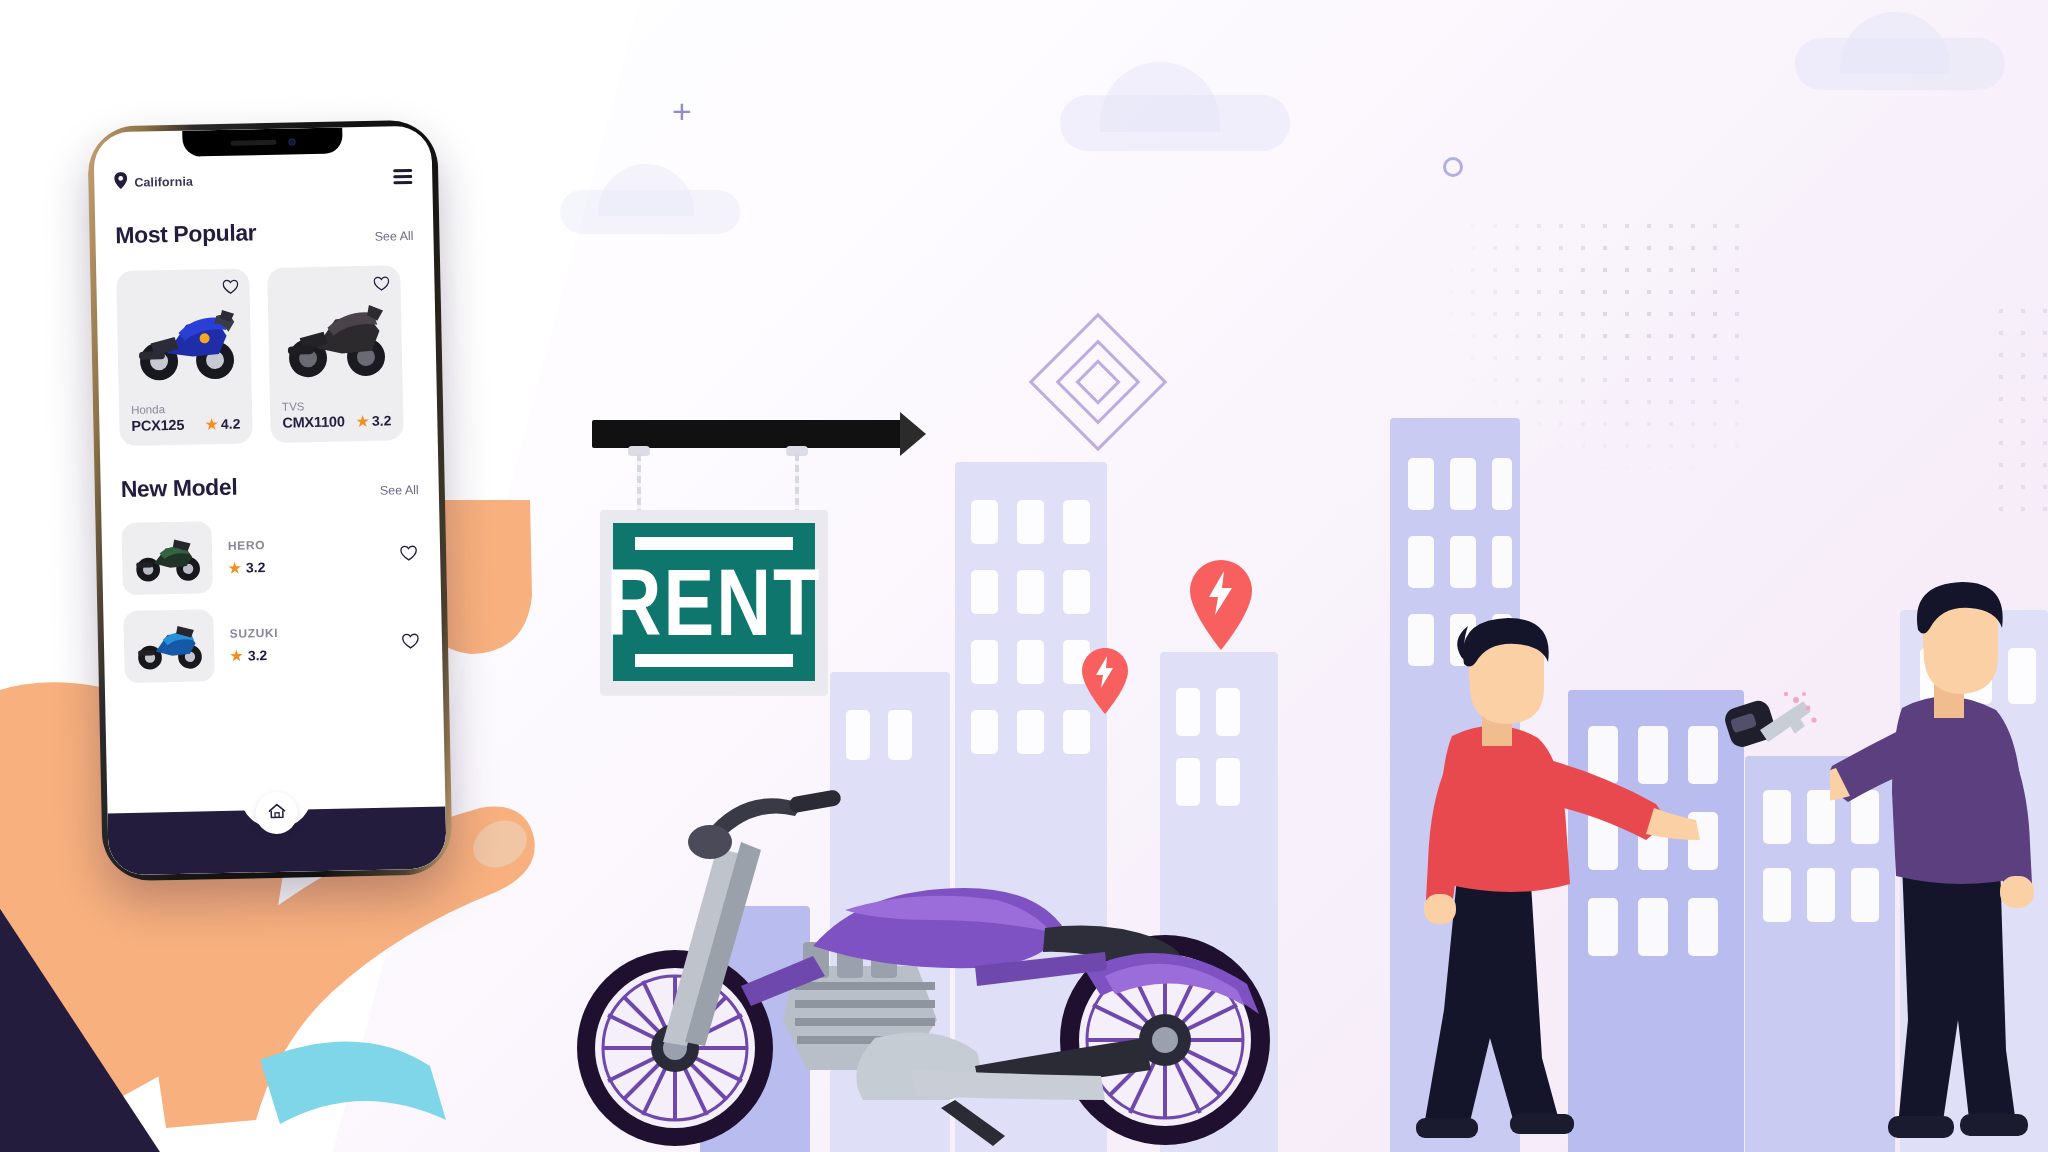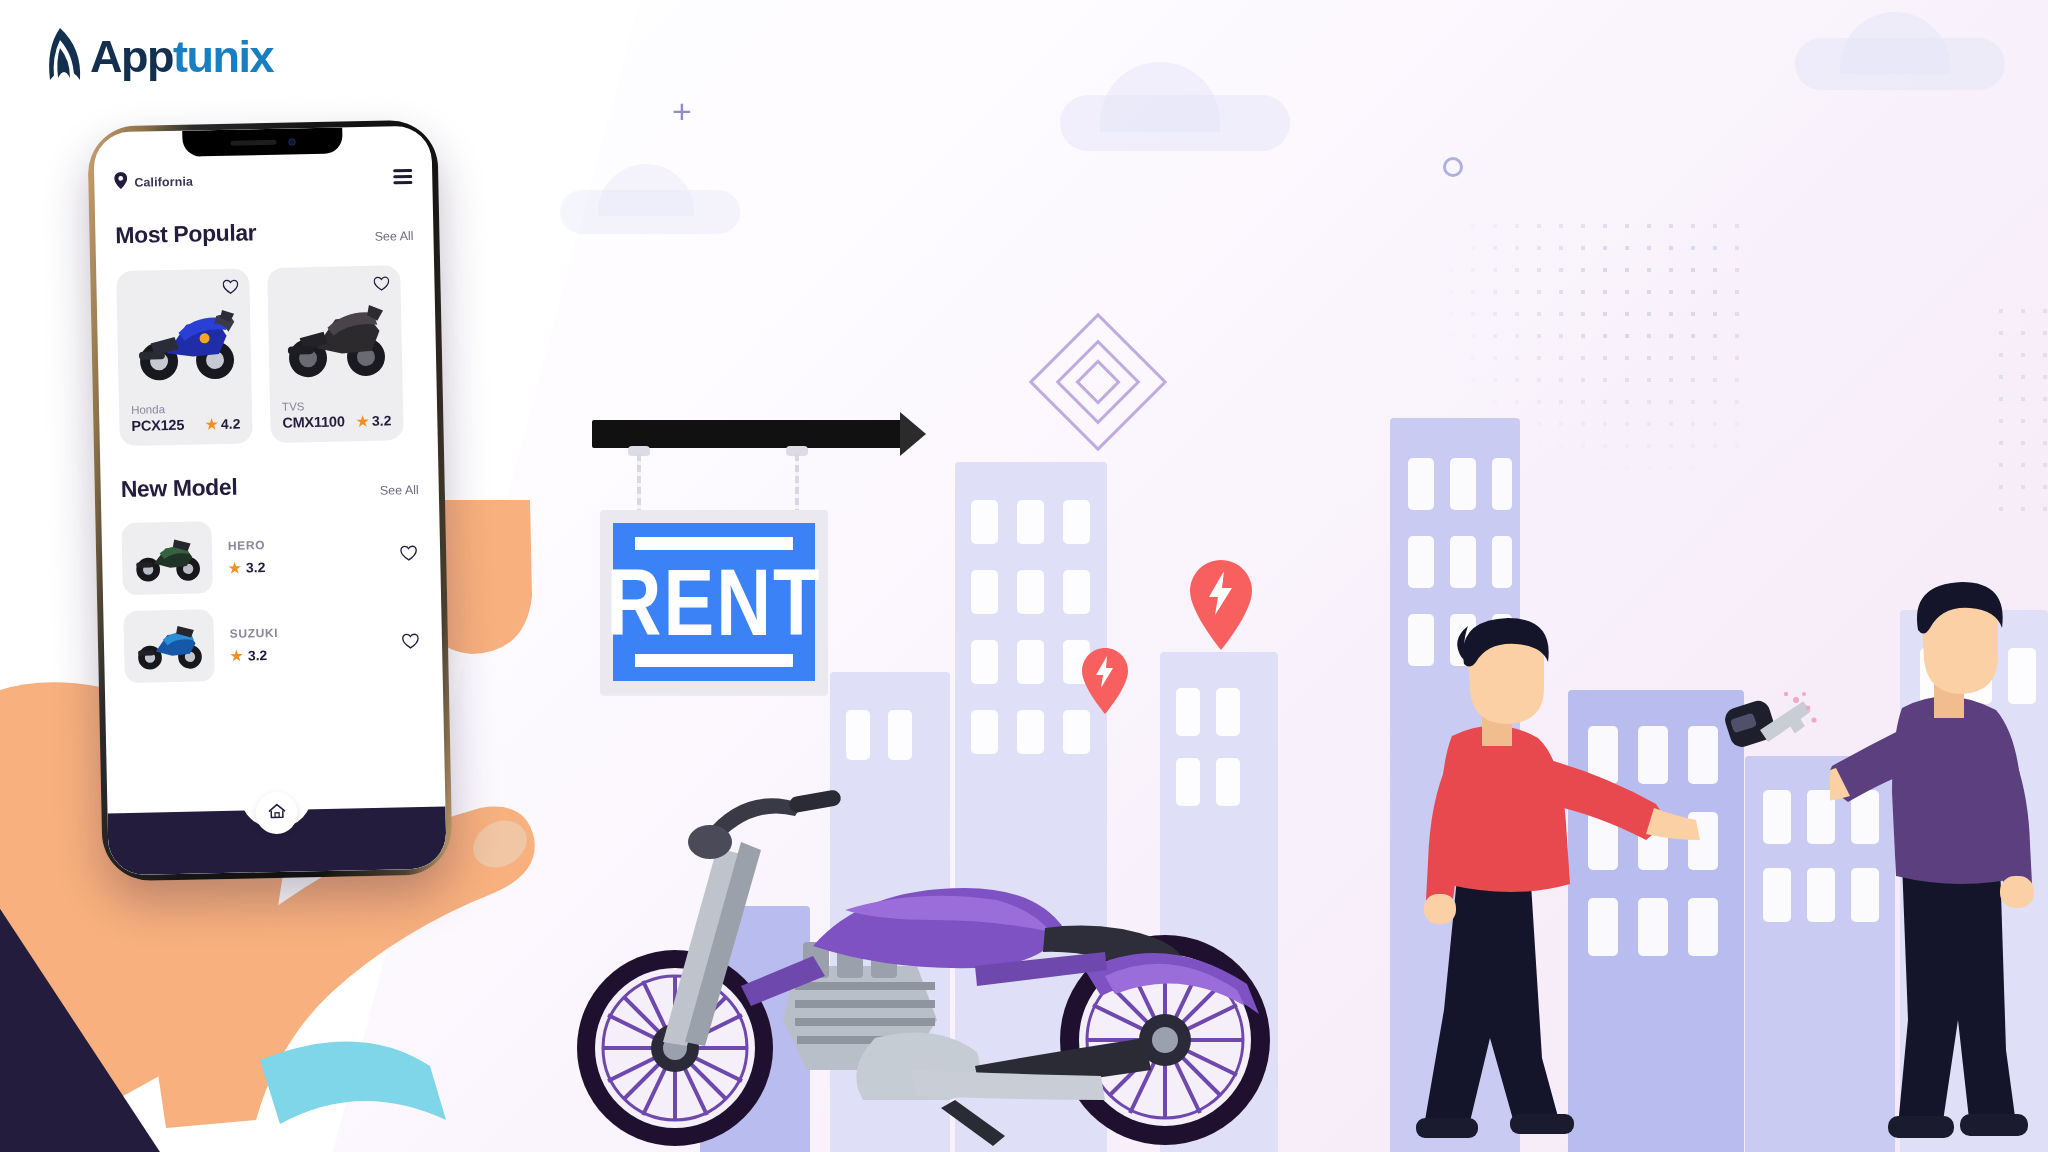--- a/index.html
+++ b/index.html
@@ -60,21 +60,21 @@
   }
   .chain { position:absolute; width:4px; background:
       repeating-linear-gradient(180deg,#d8d8e2 0 7px, #f2f2f7 7px 11px); }
   .chain-cap{ position:absolute; width:22px;height:10px;background:#dcdce6;border-radius:4px;}
   .rent-board{
     position:absolute; background:#e9e9ef; border-radius:4px;
     box-shadow:0 2px 0 rgba(0,0,0,.05);
     display:flex; align-items:center; justify-content:center;
   }
   .rent-inner{
-    background:#3b82f6; width:calc(100% - 26px); height:calc(100% - 26px);
+    background:#0f766e; width:calc(100% - 26px); height:calc(100% - 26px);
     display:flex; flex-direction:column; align-items:center; justify-content:center;
     gap:14px;
   }
   .rent-rule{ width:78%; height:13px; background:#ffffff; }
   .rent-word{
     color:#ffffff; font-family:"Liberation Sans", sans-serif;
     font-weight:700; font-size:76px; letter-spacing:2px; line-height:1;
     transform: scaleY(1.25);
   }
 
@@ -622,24 +622,14 @@
               <path d="M3.2 9 V17 H16.8 V9" fill="none" stroke="#241c3d" stroke-width="1.8" stroke-linejoin="round"></path>
               <rect x="7.6" y="11.6" width="4.8" height="5.4" fill="none" stroke="#241c3d" stroke-width="1.5"></rect>
             </svg>
           </span>
         </div>
       </div>
 
     </div>
   </div>
 
-  <div id="logo">
-    <span style="margin-right:2px;">
-      <svg width="58" height="56" viewBox="0 0 58 56">
-        <path d="M30 2 Q52 22 50 54 Q36 34 20 54 Q16 22 30 2 Z" fill="#13304f"></path>
-        <path d="M30 14 Q44 30 44 52 Q34 36 24 52 Q22 30 30 14 Z" fill="#ffffff"></path>
-        <path d="M30 22 Q40 34 40 52 Q34 40 28 52 Q26 34 30 22 Z" fill="#13304f"></path>
-      </svg>
-    </span>
-    <span class="logo-text"><span class="logo-app">App</span><span class="logo-tunix">tunix</span></span>
-  </div>
 
 </div>
 
 </body></html>

